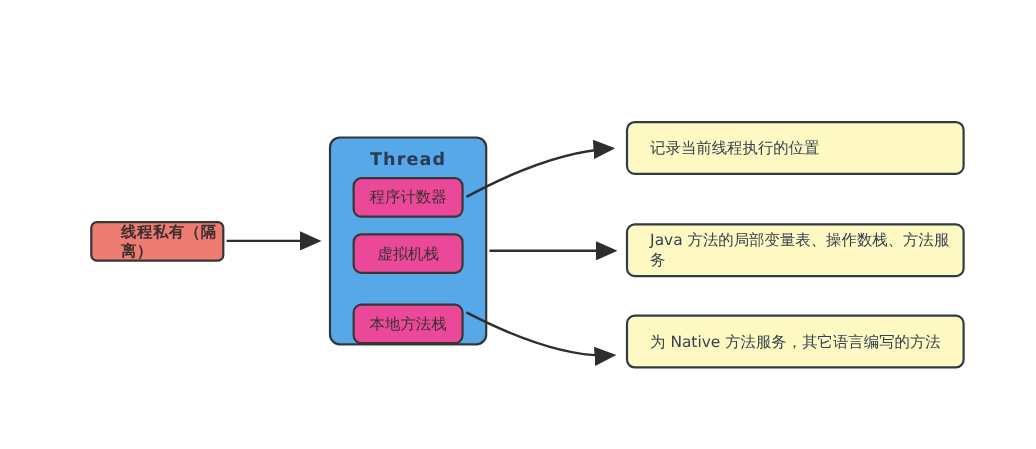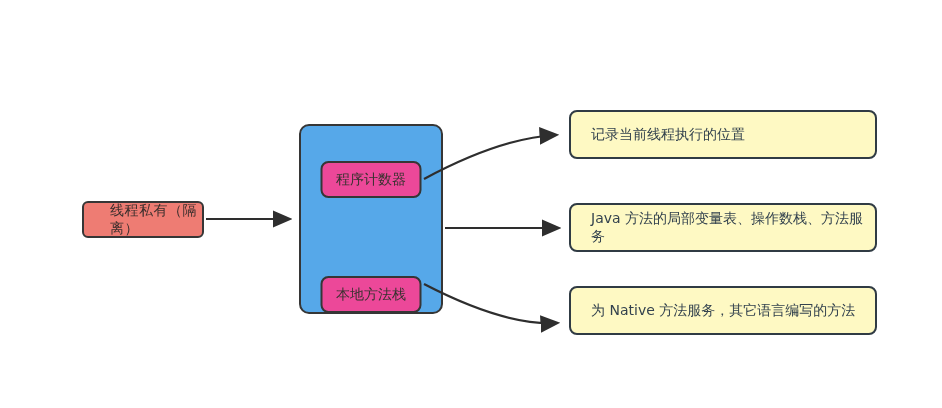--- a/index.html
+++ b/index.html
@@ -25,21 +25,21 @@
   }
   .left-node {
     left: 82px;
     top: 201px;
     width: 122px;
     height: 37px;
     background: #ee7c73;
     border-radius: 6px;
     justify-content: center;
     font-size: 14px;
-    font-weight: normal;
+    font-weight: bold;
     color: #3b2f2d;
     letter-spacing: 0.5px;
     padding-left: 26px;
   }
   .thread-box {
     left: 299px;
     top: 124px;
     width: 144px;
     height: 190px;
     background: #56a8e9;
@@ -102,22 +102,26 @@
 </head>
 <body>
 
 <div class="canvas">
 
   <div class="node left-node">
     <span>线程私有（隔离）</span>
   </div>
 
   <div class="node thread-box">
+    <div class="thread-title">Thread</div>
     <div class="inner-node inner-1">
       <span>程序计数器</span>
+    </div>
+    <div class="inner-node inner-2">
+      <span>虚拟机栈</span>
     </div>
     <div class="inner-node inner-3">
       <span>本地方法栈</span>
     </div>
   </div>
 
   <div class="node desc-node desc-1">
     <span>记录当前线程执行的位置</span>
   </div>
   <div class="node desc-node desc-2">

